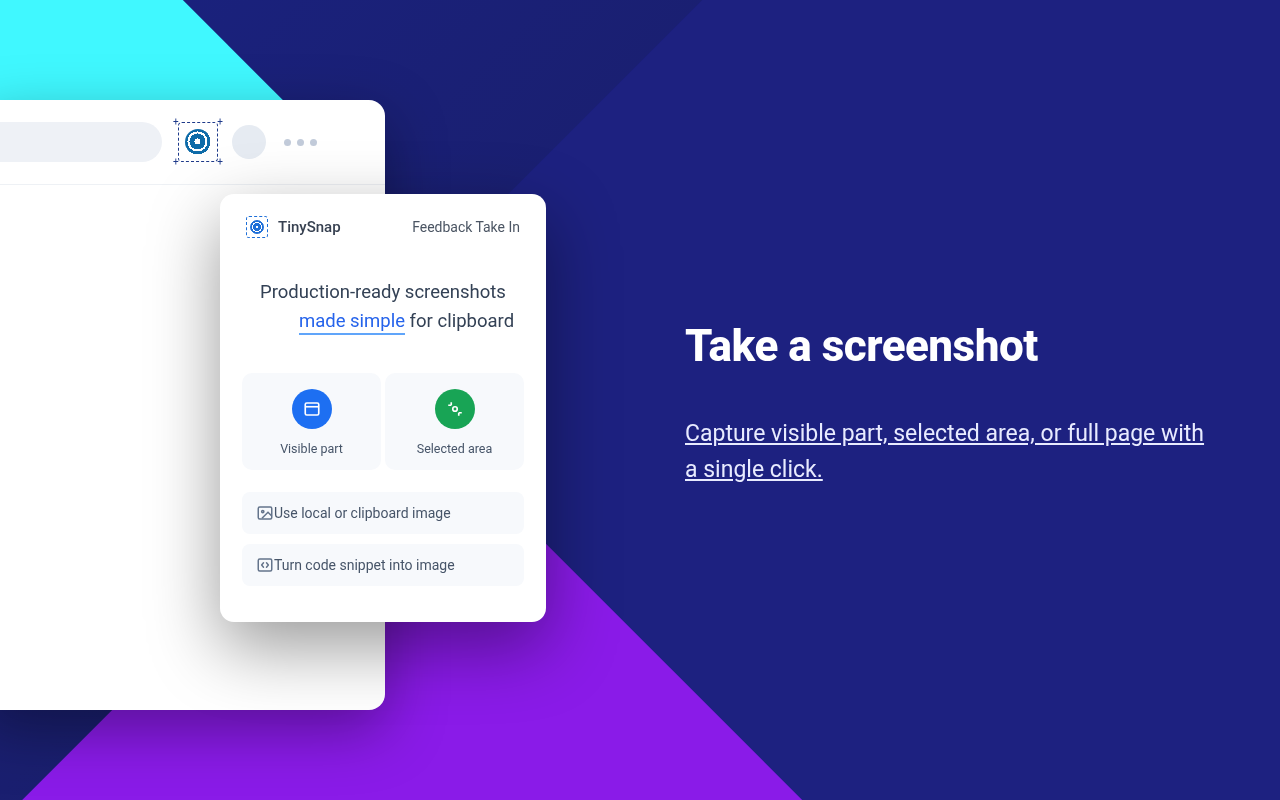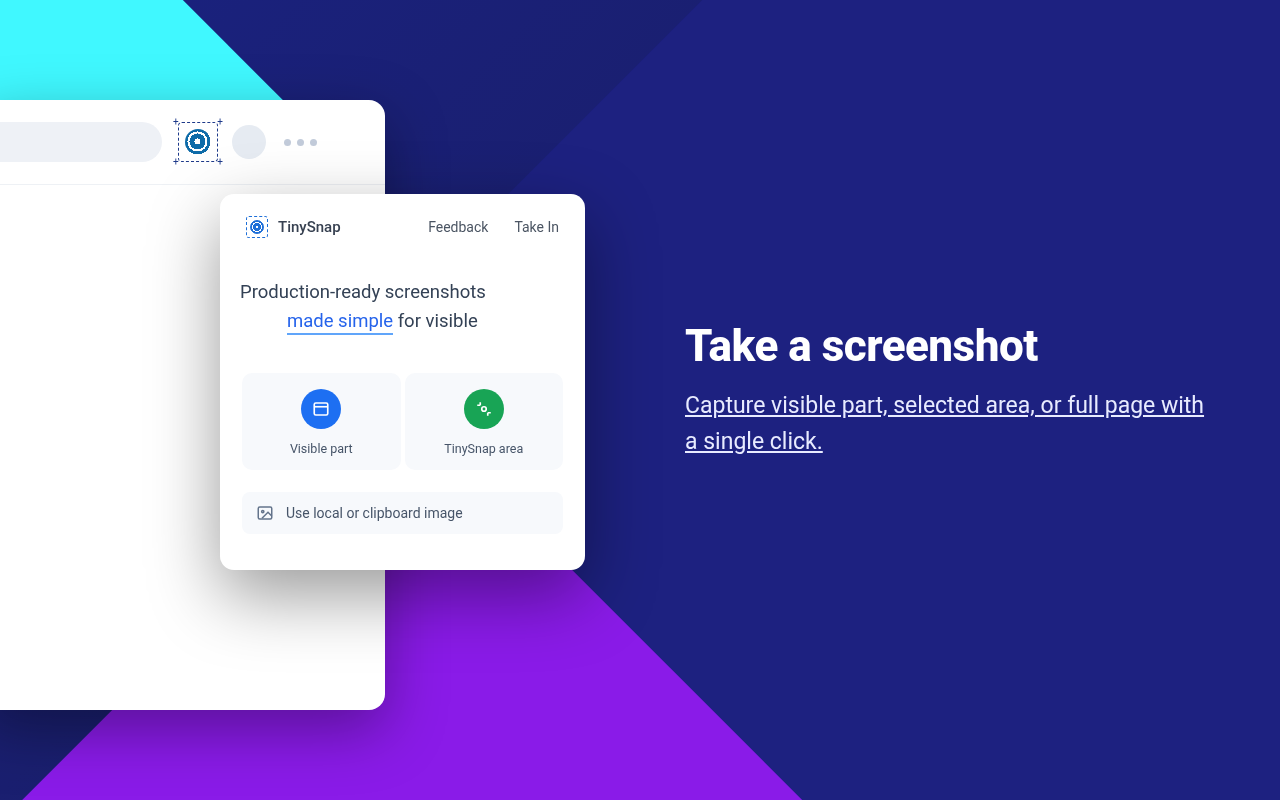--- a/index.html
+++ b/index.html
@@ -105,21 +105,21 @@
     border-radius: 50%;
     background: #e6ebf2;
     margin-right: 18px;
   }
   .dots { display:flex; gap:6px; }
   .dots span { width:7px; height:7px; border-radius:50%; background:#c2cbda; }
   
   .popup {
     position: absolute;
     top: 194px; left: 220px;
-    width: 365px;
+    width: 326px;
     background: #fff;
     border-radius: 14px;
     box-shadow: 0 25px 70px rgba(0,0,0,0.4);
     padding: 0;
     z-index: 20;
   }
   .popup-header {
     display: flex;
     align-items: center;
     padding: 22px 26px 10px;
@@ -132,23 +132,24 @@
     margin-right: 10px;
     position: relative;
   }
   .swirl-small {
     width: 14px; height: 14px;
     border-radius: 50%;
     background: radial-gradient(circle at 50% 50%, #fff 0 1.5px, #1e6fd8 1.5px 4px, #fff 4px 5px, #1e6fd8 5px 7px, transparent 7px);
   }
   .popup-title { font-size: 15px; color:#374151; font-weight:500; }
   .popup-spacer { flex:1; }
-  .popup-link { font-size: 14px; color:#4b5563; margin-left: 26px; cursor:pointer; }
+  .popup-link { font-size: 14px; color:#4b5563; margin-left: 3px; cursor:pointer; }
   .popup-link.signin { color:#4b5563; }
   .tagline {
+    text-align:center;
     padding: 30px 20px 20px;
     font-size: 18.5px;
     color:#334155;
     line-height: 1.55;
   }
   .tagline .highlight {
     color:#2563eb;
     border-bottom: 2px solid #60a5fa;
     padding-bottom: 1px;
     margin-left: 47px;
@@ -176,39 +177,39 @@
   .circle.green { background:#18a455; }
   .circle.teal { background:#14a3b8; }
   .option-label { font-size:12.5px; color:#475569; }
   .rows { padding: 12px 22px 26px; }
   .row {
     background:#f7f9fc;
     border-radius:8px;
     padding: 12px 14px;
     display:flex;
     align-items:center;
-    gap:12px;
+    gap:0;
     margin-bottom:10px;
     cursor:pointer;
     font-size:14px;
     color:#475569;
   }
   .row svg { flex-shrink:0; }
   
   .marketing {
     position:absolute;
     top: 320px; left: 685px;
     z-index: 30;
     color:#fff;
     max-width: 520px;
   }
   .marketing h1 {
     font-size: 44px;
     font-weight: 800;
-    margin-bottom: 16px;
+    margin-bottom: 44px;
     letter-spacing: -0.5px;
   }
   .marketing p {
     font-size: 23px;
     line-height: 1.55;
     font-weight: 400;
     color: #e8ebff;
     text-decoration: underline;
   }
 </style>
@@ -247,52 +248,59 @@
       <div class="swirl-small"></div>
     </div>
     <div class="popup-title">TinySnap</div>
     <div class="popup-spacer"></div>
     <div class="popup-link">Feedback</div>
     <div class="popup-link signin">Take In</div>
   </div>
 
   <div class="tagline">
     <span>Production-ready screenshots</span><br>
-    <span class="highlight">made simple</span><span> for visible</span>
+    <span class="highlight">made simple</span><span> for clipboard</span>
   </div>
 
   <div class="options">
     <div class="option">
       <div class="circle blue">
         <svg width="18" height="18" viewBox="0 0 24 24" fill="none" stroke="#fff" stroke-width="2.2">
           <rect x="3" y="4" width="18" height="16" rx="2"></rect>
           <line x1="3" y1="9" x2="21" y2="9"></line>
         </svg>
       </div>
       <div class="option-label">Visible part</div>
     </div>
     <div class="option">
       <div class="circle green">
         <svg width="18" height="18" viewBox="0 0 24 24" fill="none" stroke="#fff" stroke-width="2.2">
           <path d="M7 3v4M3 7h4M17 21v-4M21 17h-4"></path>
           <circle cx="12" cy="12" r="3"></circle>
         </svg>
       </div>
-      <div class="option-label">TinySnap area</div>
+      <div class="option-label">Selected area</div>
     </div>
   </div>
 
   <div class="rows">
     <div class="row">
       <svg width="18" height="18" viewBox="0 0 24 24" fill="none" stroke="#64748b" stroke-width="2">
         <rect x="3" y="4" width="18" height="16" rx="2"></rect>
         <circle cx="9" cy="10" r="1.5"></circle>
         <path d="M21 16l-5-5-8 8"></path>
       </svg>
       <span>Use local or clipboard image</span>
     </div>
+    <div class="row">
+      <svg width="18" height="18" viewBox="0 0 24 24" fill="none" stroke="#64748b" stroke-width="2">
+        <rect x="3" y="4" width="18" height="16" rx="2"></rect>
+        <path d="M10 9l-2.5 3L10 15M14 9l2.5 3L14 15" stroke-linecap="round" stroke-linejoin="round"></path>
+      </svg>
+      <span>Turn code snippet into image</span>
+    </div>
   </div>
 </div>
 
 <div class="marketing">
   <h1>Take a screenshot</h1>
   <p>Capture visible part, selected area, or full page with a single click.</p>
 </div>
 
 </body></html>

